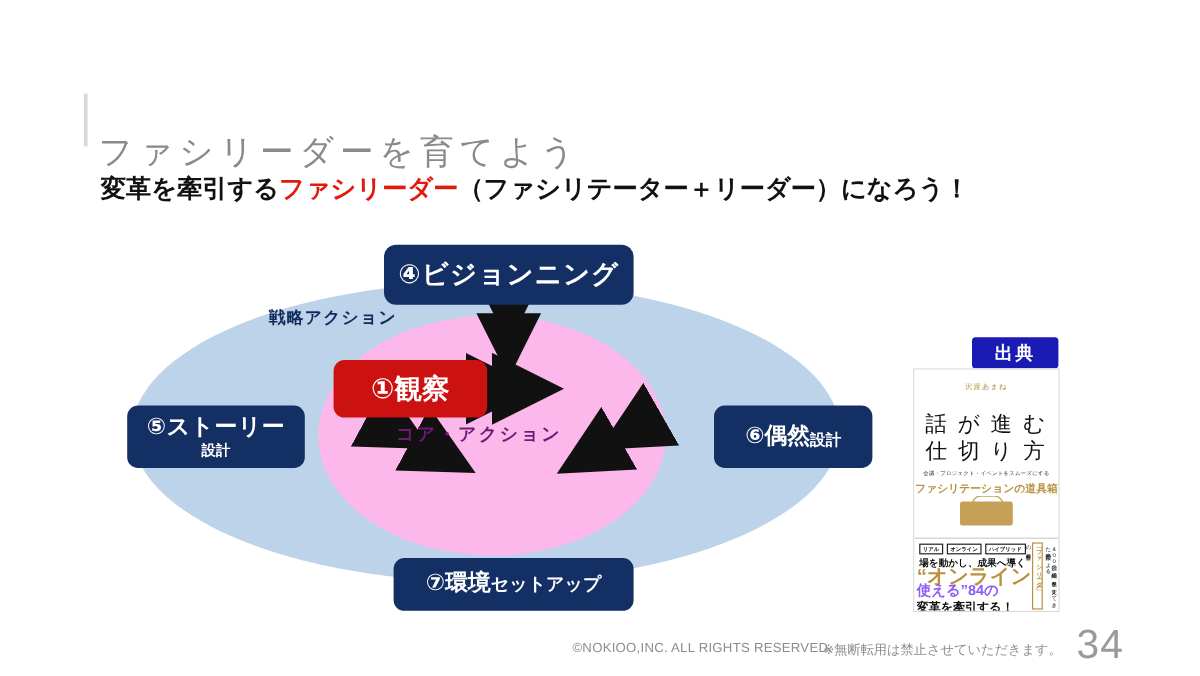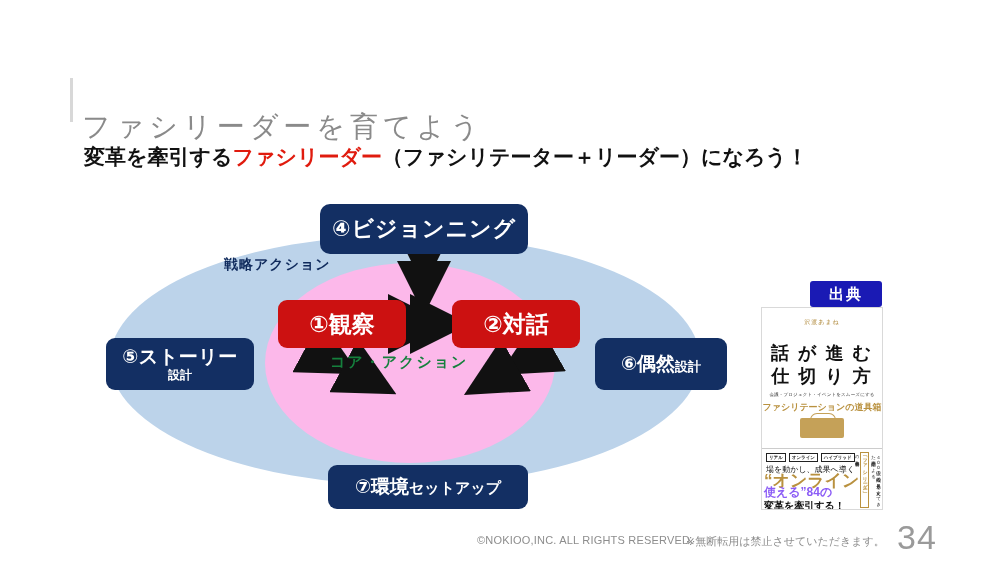--- a/index.html
+++ b/index.html
@@ -85,21 +85,21 @@
     color: #0f2a5c;
     letter-spacing: 1px;
     white-space: nowrap;
   }
   .core-label {
     position: absolute;
     left: 240px;
     top: 163px;
     font-size: 15px;
     font-weight: bold;
-    color: #15803d;
+    color: #701a75;
     letter-spacing: 2px;
     white-space: nowrap;
   }
 
   .box {
     position: absolute;
     box-sizing: border-box;
     display: flex;
     flex-direction: column;
     align-items: center;
@@ -205,21 +205,21 @@
     text-align: center;
     font-size: 6px;
     color: #b08a3c;
     letter-spacing: 1px;
   }
   #book-title1, #book-title2 {
     position: absolute;
     left: 0; right: 0;
     text-align: center;
     font-size: 18px;
-    font-weight: bold;
+    font-weight: normal;
     color: #111111;
     letter-spacing: 2px;
   }
   #book-title1 { top: 33px; }
   #book-title2 { top: 56px; }
   #book-tagline {
     position: absolute;
     left: 0; right: 0; top: 84px;
     text-align: center;
     font-size: 4.5px;
@@ -271,21 +271,21 @@
     font-size: 4.5px;
     font-weight: bold;
     padding: 1px 2px;
     color: #111111;
     white-space: nowrap;
   }
   #obi-line1 {
     position: absolute;
     left: 4px; top: 15px;
     font-size: 8px;
-    font-weight: normal;
+    font-weight: bold;
     color: #111111;
     white-space: nowrap;
   }
   #obi-line2 {
     position: absolute;
     left: 2px; top: 24px;
     font-size: 17px;
     font-weight: bold;
     color: #b9913f;
     white-space: nowrap;
@@ -396,23 +396,20 @@
     <div class="core-label">コア・アクション</div>
 
     <div class="box box-navy" id="box-vision">
       <span class="main">④ビジョンニング</span>
     </div>
 
     <div class="box box-red" id="box-observe">
       <span class="main">①観察</span>
     </div>
 
-    <div class="box box-red" id="box-dialogue">
-      <span class="main">②対話</span>
-    </div>
 
 
     <div class="box box-navy" id="box-story">
       <span class="main">⑤ストーリー</span>
       <span class="sub">設計</span>
     </div>
 
     <div class="box box-navy" id="box-serendipity">
       <span class="inline">
         <span class="main">⑥偶然</span>

